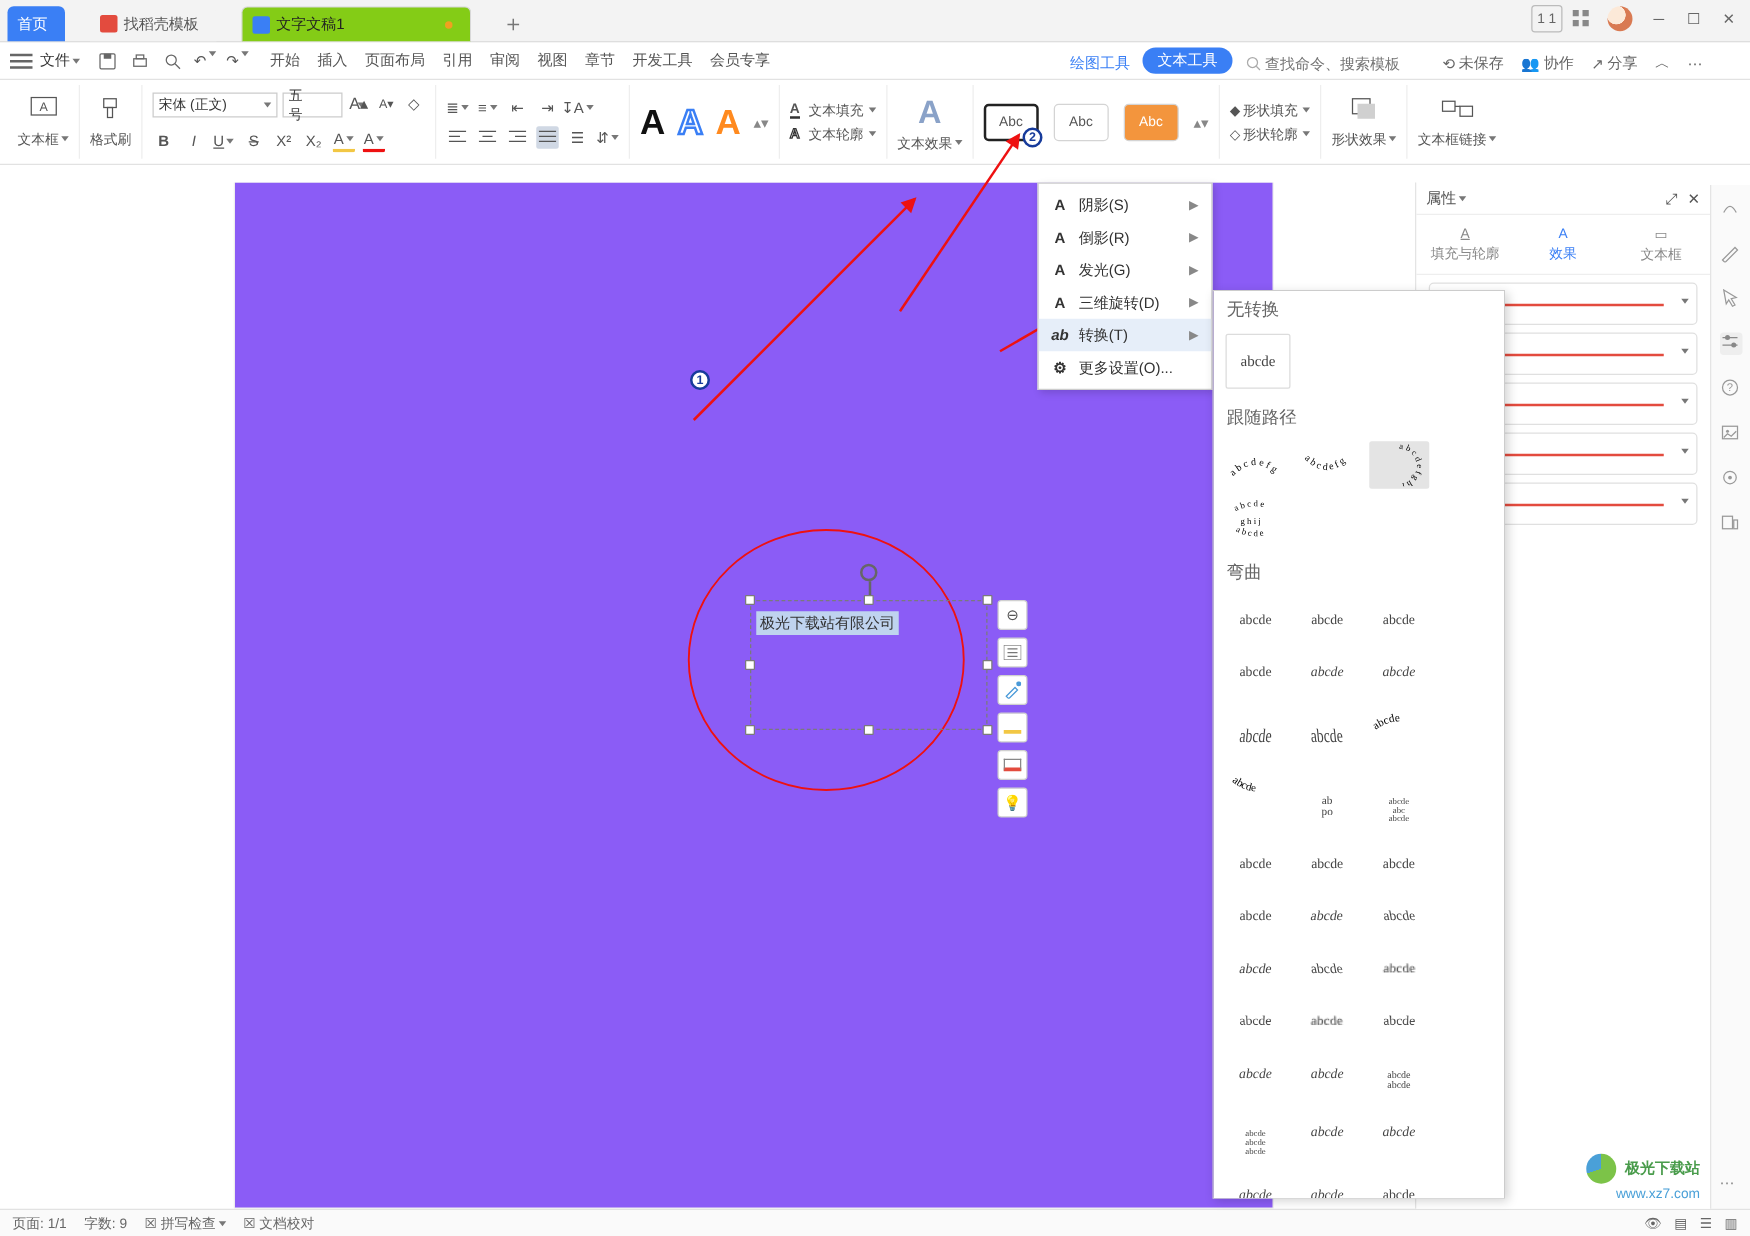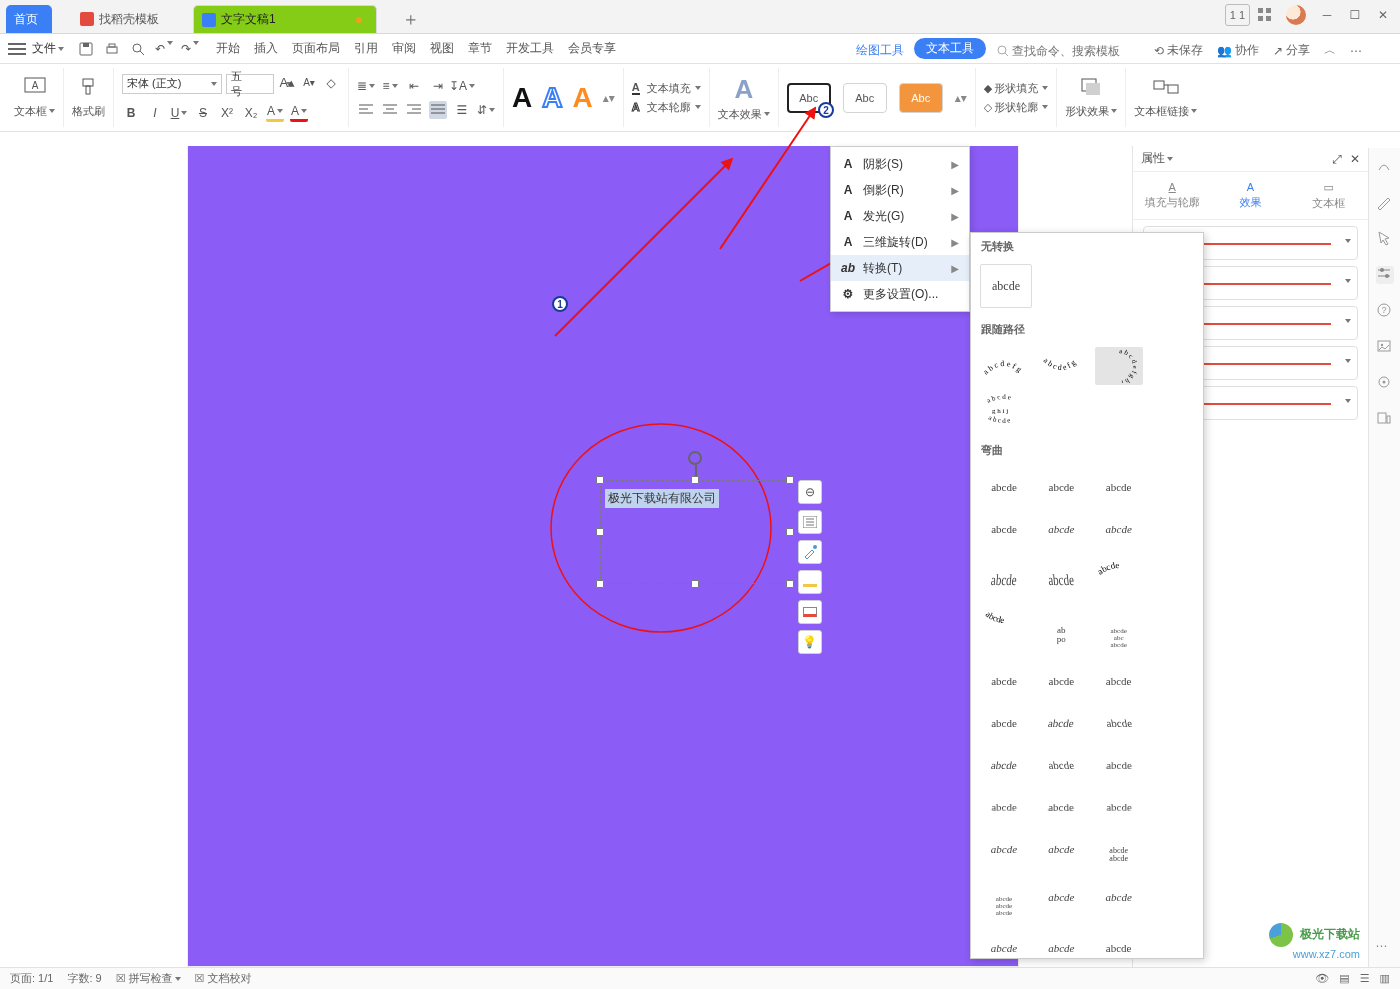--- a/index.html
+++ b/index.html
@@ -83,21 +83,21 @@
   .arrow{position:absolute;height:2px;background:#e11;transform-origin:left center;z-index:40;}
   .arrow::after{content:"";position:absolute;right:-2px;top:-5px;border-left:12px solid #e11;border-top:6px solid transparent;border-bottom:6px solid transparent;}
   
   .dropdown{position:absolute;left:830px;top:146px;width:140px;background:#fff;border:1px solid #ccc;box-shadow:2px 2px 6px rgba(0,0,0,.15);padding:4px 0;z-index:60;}
   .dropdown .mi{height:26px;display:flex;align-items:center;padding:0 10px;gap:8px;font-size:12px;color:#333;position:relative;}
   .dropdown .mi:hover,.dropdown .mi.hover{background:#e6eef9;}
   .dropdown .mi .arr{margin-left:auto;font-size:10px;color:#888;}
   .glyphA{font-weight:700;width:14px;text-align:center;}
   
   .flyout{position:absolute;left:970px;top:232px;width:234px;bottom:30px;background:#fff;border:1px solid #ccc;box-shadow:2px 2px 8px rgba(0,0,0,.18);z-index:70;overflow:auto;}
-  .flyout h6{margin:0;padding:6px 10px;font-size:11px;font-weight:700;color:#666;}
+  .flyout h6{margin:0;padding:6px 10px;font-size:14px;font-weight:400;color:#666;}
   .thumb{width:48px;height:38px;display:inline-flex;align-items:center;justify-content:center;margin:2px 3px;font-family:Georgia,serif;font-size:11px;color:#444;border-radius:2px;cursor:default;}
   .thumb.big{width:52px;height:44px;border:1px solid #dcdcdc;font-size:12px;}
   .thumb.hl{background:#e4e4e4;}
   .thumbs{padding:2px 6px 6px;}
   
   .proppane{position:absolute;right:32px;top:146px;width:236px;bottom:22px;background:#fff;border-left:1px solid #e4e4e4;z-index:30;}
   .proppane .pp-head{height:26px;display:flex;align-items:center;padding:0 8px;border-bottom:1px solid #eee;color:#555;}
   .proppane .pp-head .pin{margin-left:auto;margin-right:8px;}
   .proppane .pp-tabs{display:flex;height:30px;border-bottom:1px solid #eee;}
   .proppane .pp-tabs span{flex:1;display:flex;align-items:center;justify-content:center;color:#555;}

